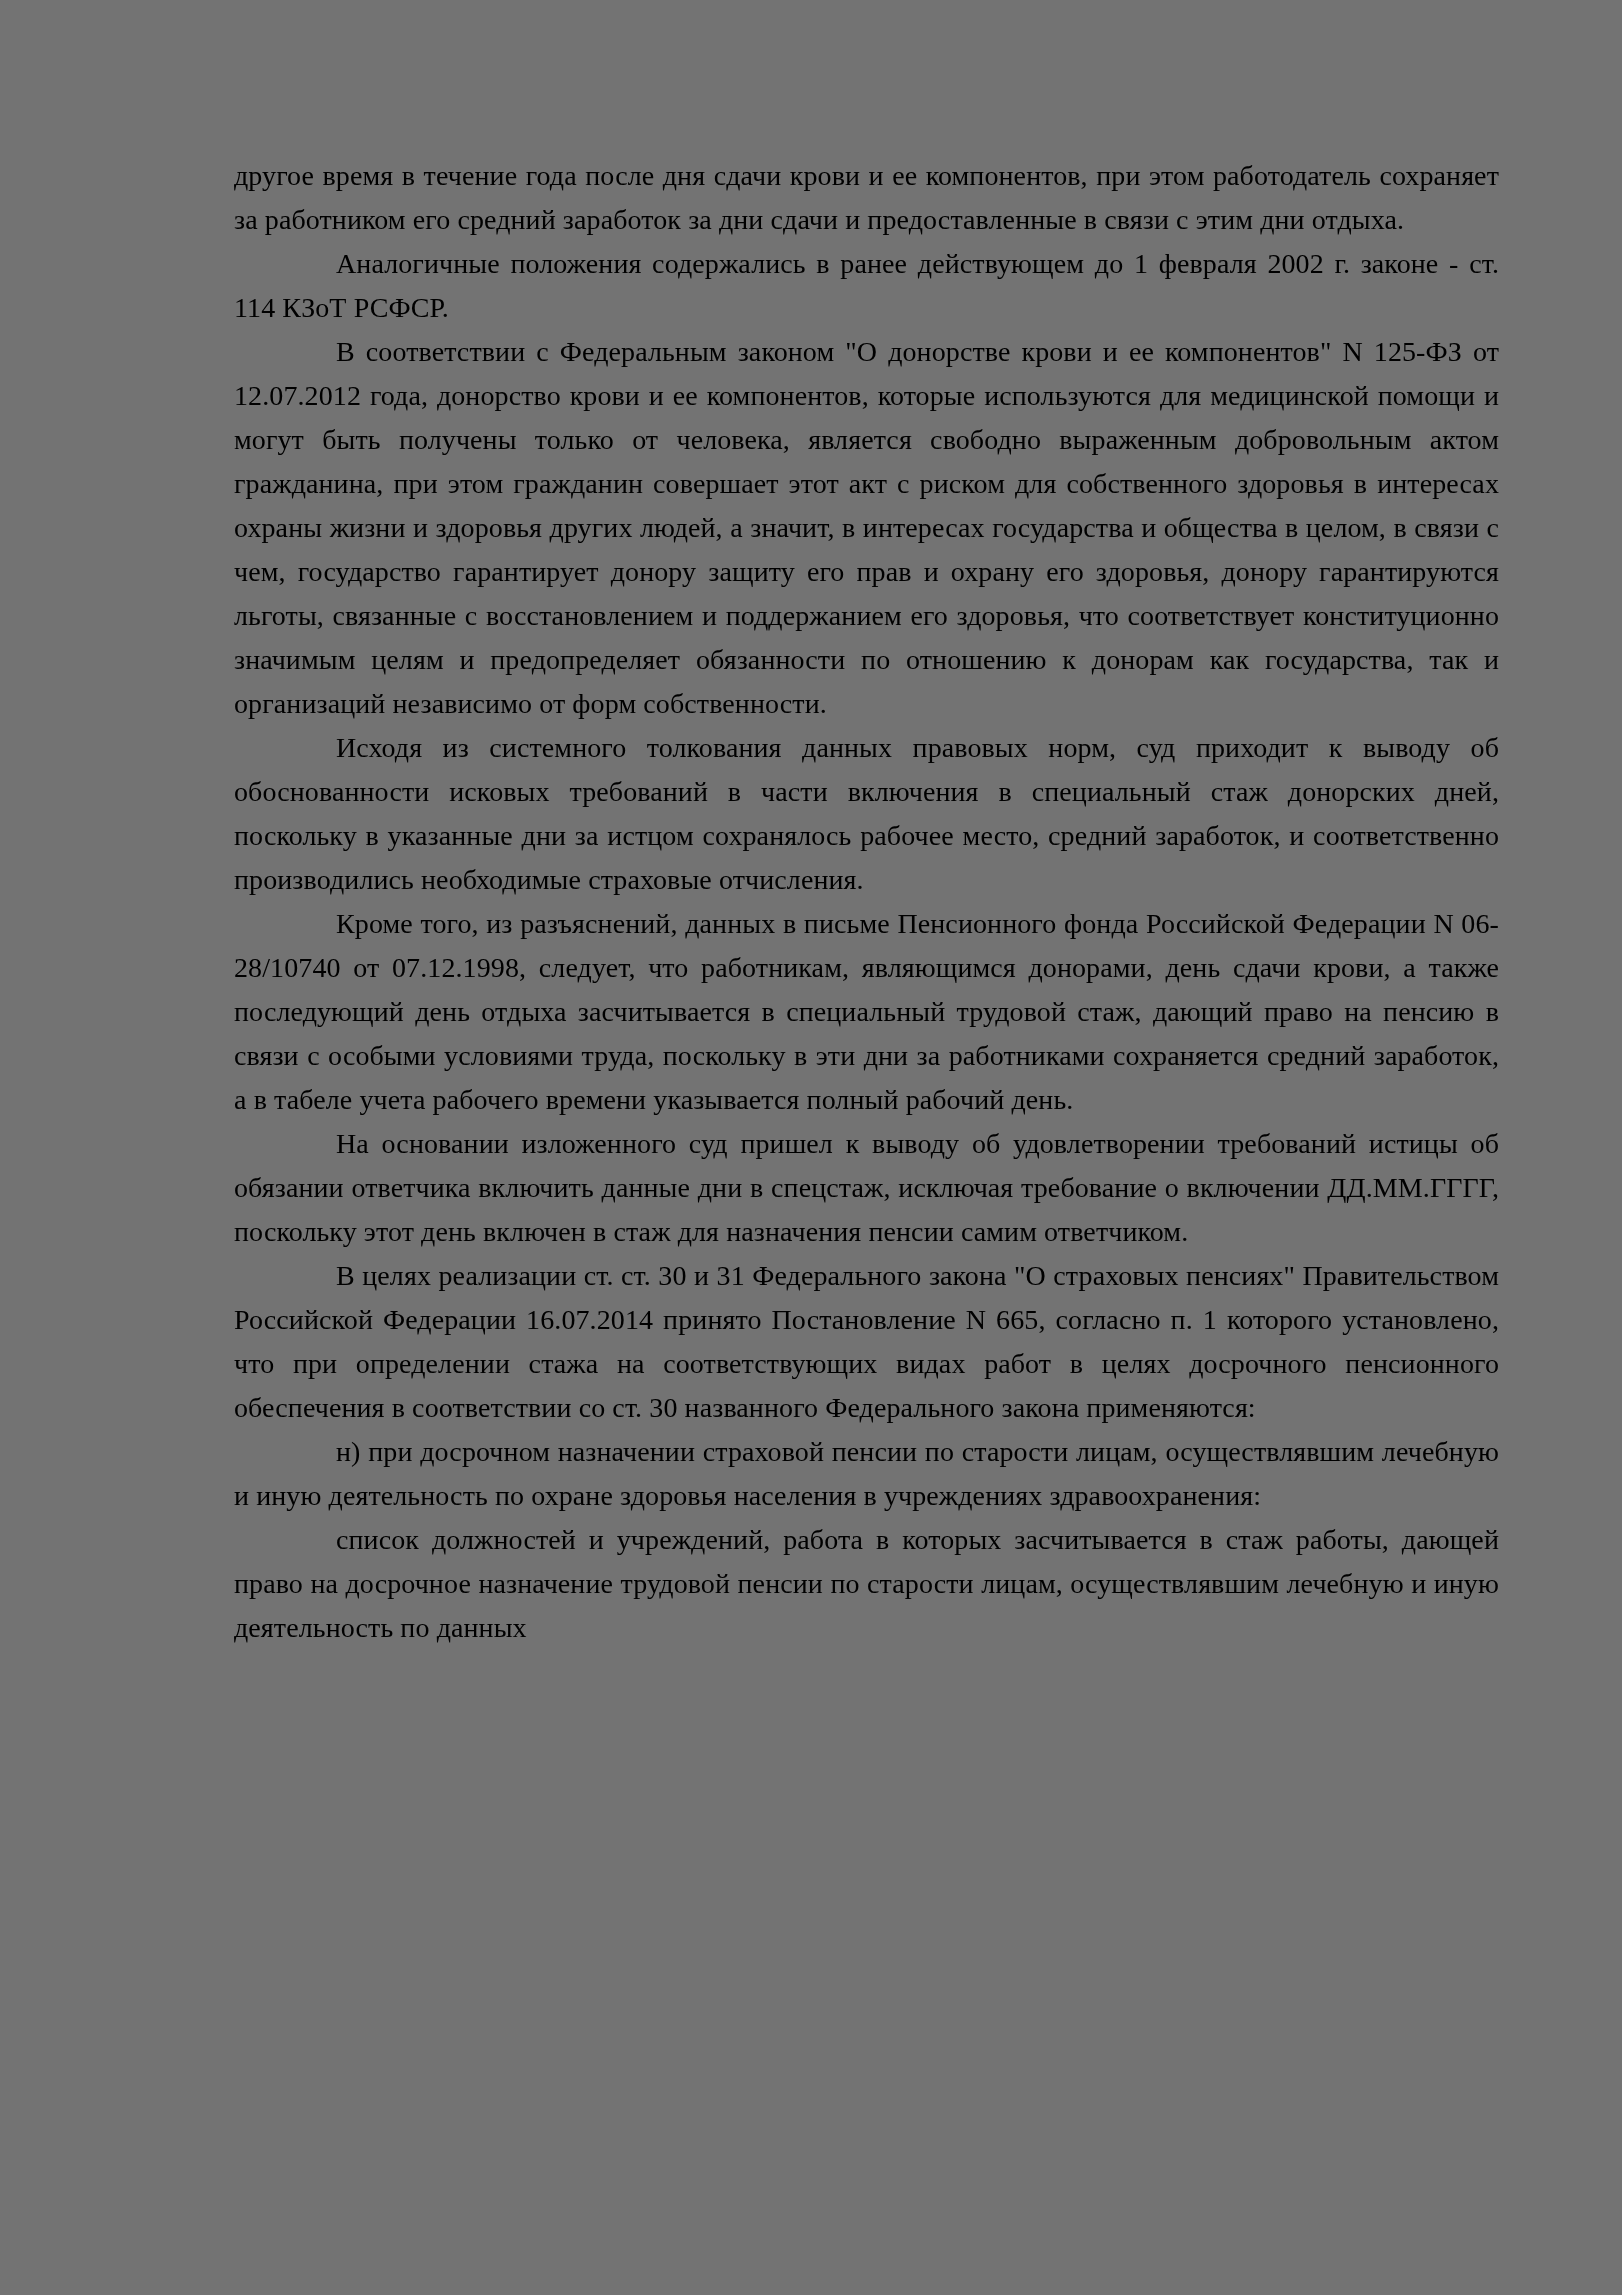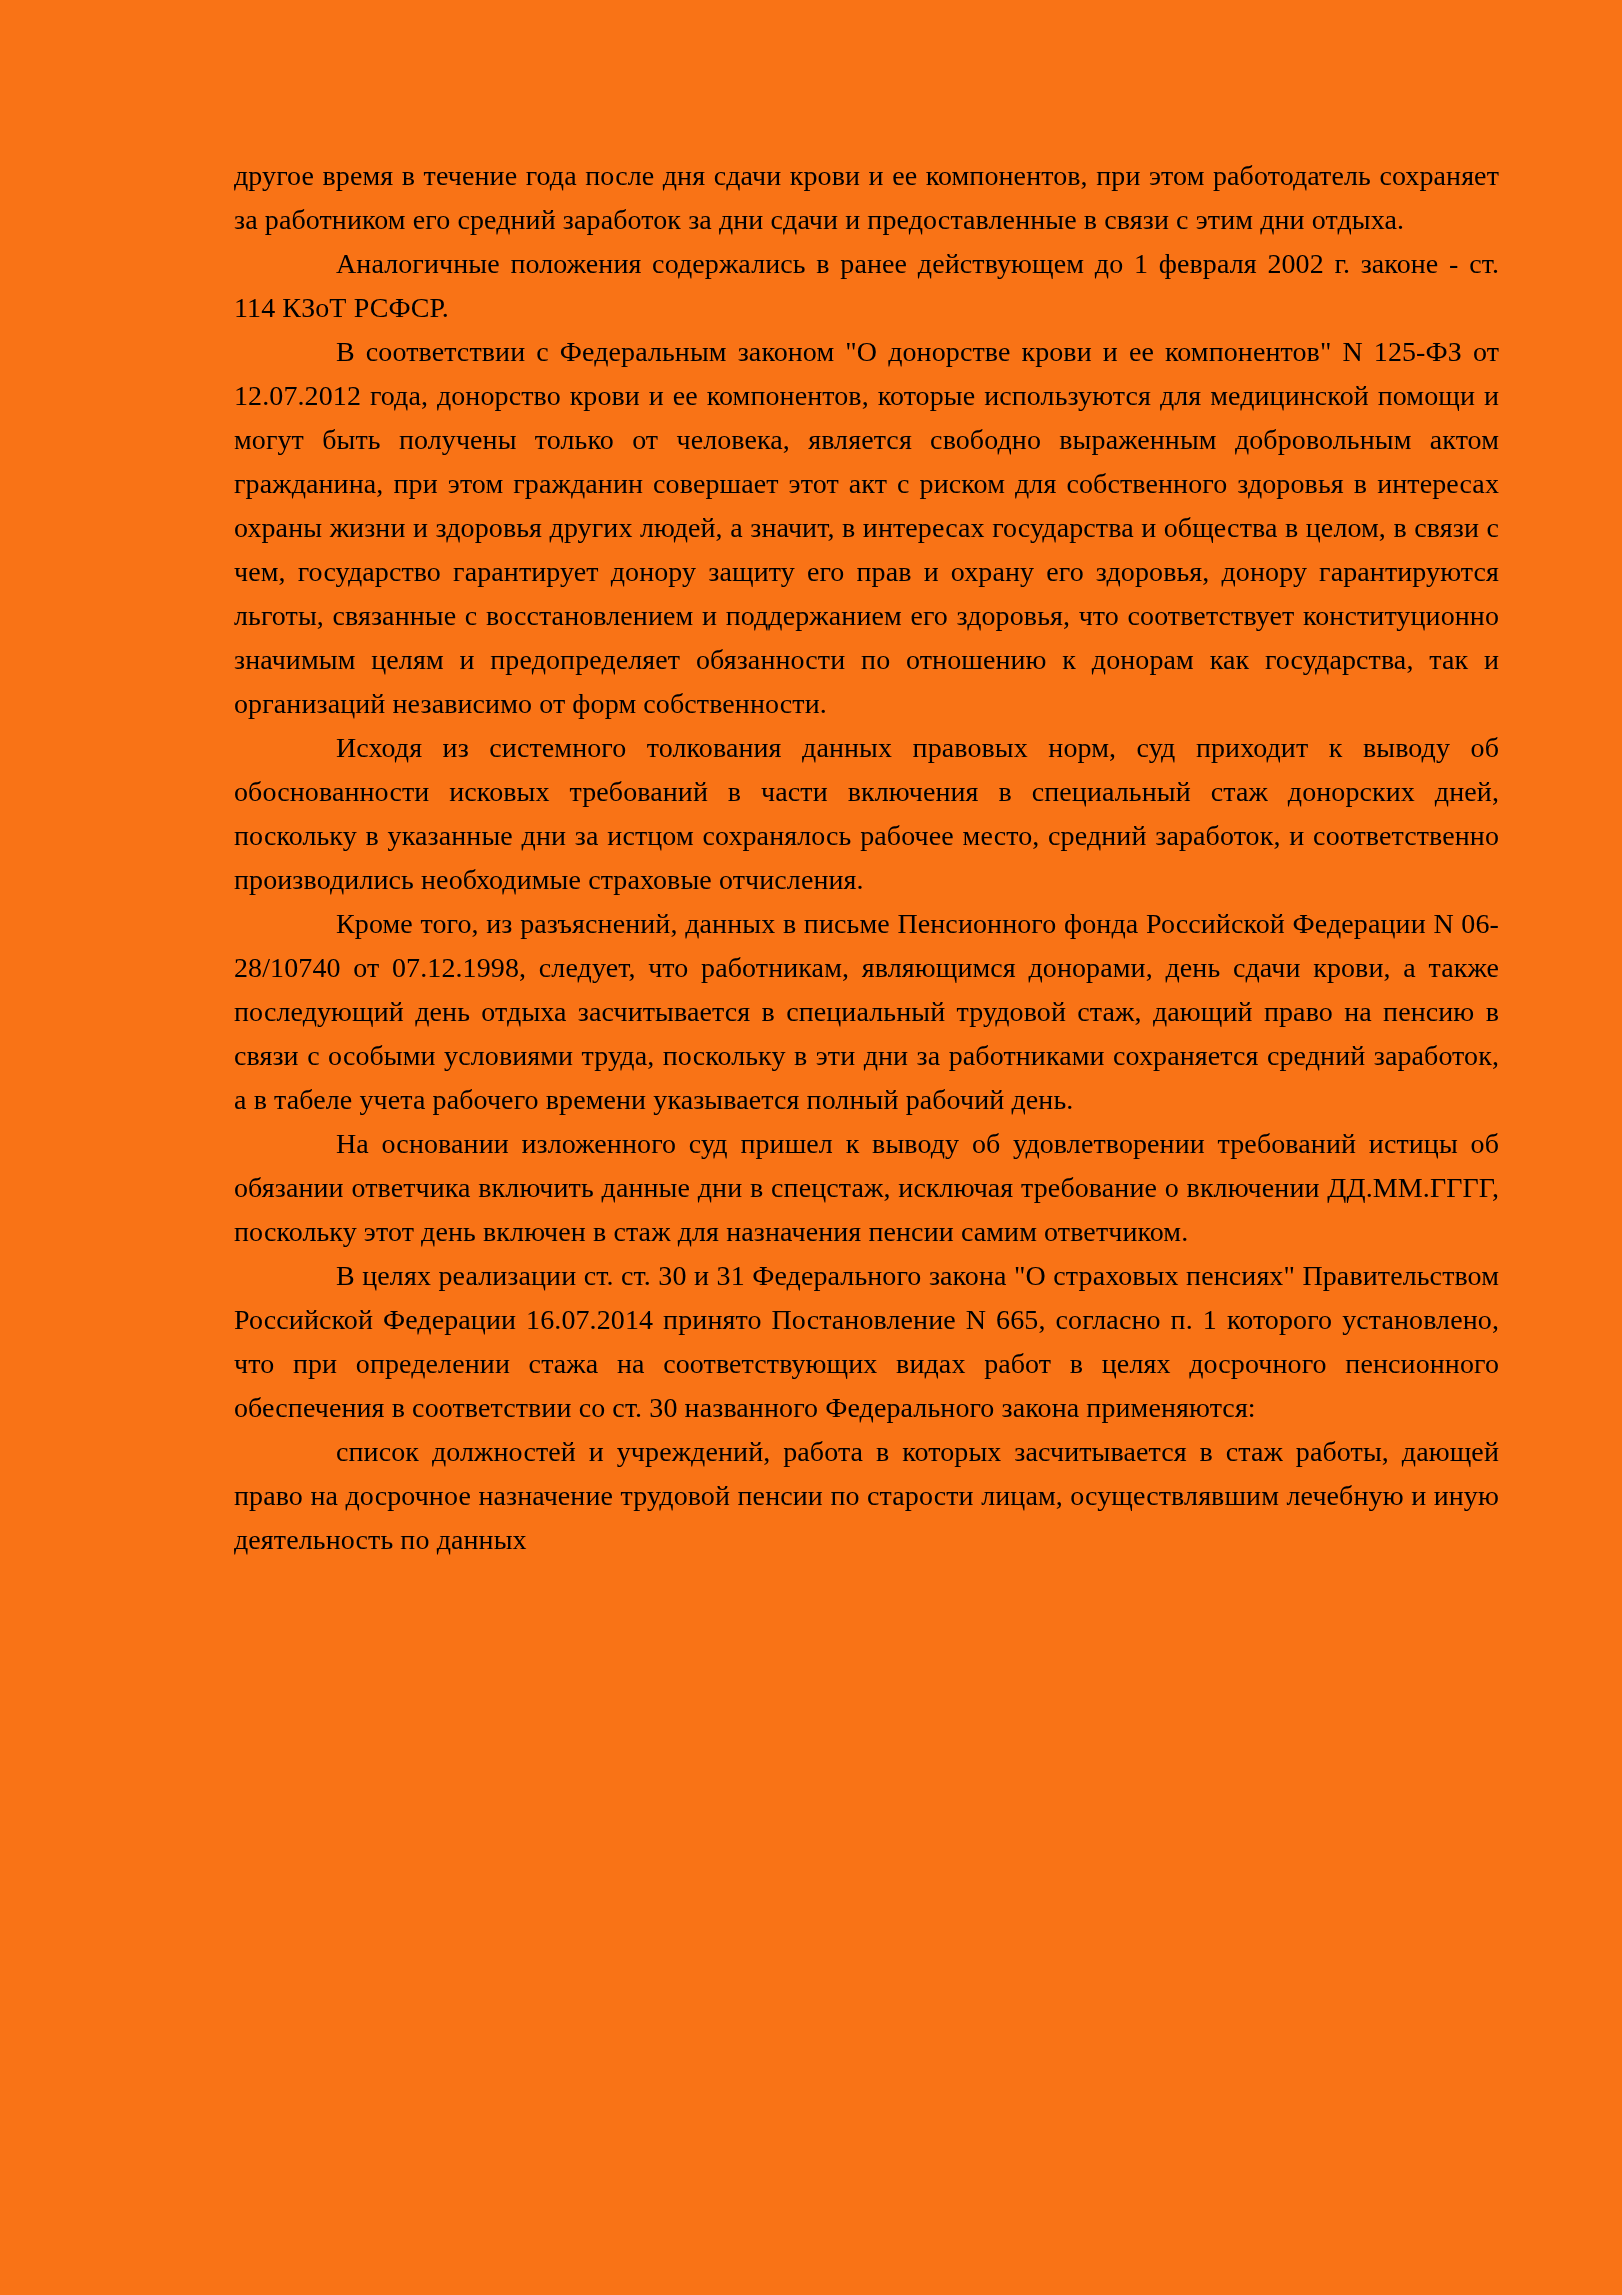--- a/index.html
+++ b/index.html
@@ -4,21 +4,21 @@
 <style>
   html, body {
     margin: 0;
     padding: 0;
     background: #ffffff;
   }
   .page {
     position: relative;
     width: 1623px;
     height: 2295px;
-    background: #f97316;
+    background: #737373;
     overflow: hidden;
   }
   .text-block {
     position: absolute;
     left: 234px;
     top: 154px;
     width: 1265px;
     font-family: "Liberation Serif", "DejaVu Serif", serif;
     font-size: 28px;
     line-height: 44px;
@@ -39,16 +39,17 @@
 
 <div class="page">
   <div class="text-block">
     <p>другое время в течение года после дня сдачи крови и ее компонентов, при этом работодатель сохраняет за работником его средний заработок за дни сдачи и предоставленные в связи с этим дни отдыха.</p>
     <p class="indented">Аналогичные положения содержались в ранее действующем до 1 февраля 2002 г. законе - ст. 114 КЗоТ РСФСР.</p>
     <p class="indented">В соответствии с Федеральным законом "О донорстве крови и ее компонентов" N 125-ФЗ от 12.07.2012 года, донорство крови и ее компонентов, которые используются для медицинской помощи и могут быть получены только от человека, является свободно выраженным добровольным актом гражданина, при этом гражданин совершает этот акт с риском для собственного здоровья в интересах охраны жизни и здоровья других людей, а значит, в интересах государства и общества в целом, в связи с чем, государство гарантирует донору защиту его прав и охрану его здоровья, донору гарантируются льготы, связанные с восстановлением и поддержанием его здоровья, что соответствует конституционно значимым целям и предопределяет обязанности по отношению к донорам как государства, так и организаций независимо от форм собственности.</p>
     <p class="indented">Исходя из системного толкования данных правовых норм, суд приходит к выводу об обоснованности исковых требований в части включения в специальный стаж донорских дней, поскольку в указанные дни за истцом сохранялось рабочее место, средний заработок, и соответственно производились необходимые страховые отчисления.</p>
     <p class="indented">Кроме того, из разъяснений, данных в письме Пенсионного фонда Российской Федерации N 06-28/10740 от 07.12.1998, следует, что работникам, являющимся донорами, день сдачи крови, а также последующий день отдыха засчитывается в специальный трудовой стаж, дающий право на пенсию в связи с особыми условиями труда, поскольку в эти дни за работниками сохраняется средний заработок, а в табеле учета рабочего времени указывается полный рабочий день.</p>
     <p class="indented">На основании изложенного суд пришел к выводу об удовлетворении требований истицы об обязании ответчика включить данные дни в спецстаж, исключая требование о включении ДД.ММ.ГГГГ, поскольку этот день включен в стаж для назначения пенсии самим ответчиком.</p>
     <p class="indented">В целях реализации ст. ст. 30 и 31 Федерального закона "О страховых пенсиях" Правительством Российской Федерации 16.07.2014 принято Постановление N 665, согласно п. 1 которого установлено, что при определении стажа на соответствующих видах работ в целях досрочного пенсионного обеспечения в соответствии со ст. 30 названного Федерального закона применяются:</p>
+    <p class="indented">н) при досрочном назначении страховой пенсии по старости лицам, осуществлявшим лечебную и иную деятельность по охране здоровья населения в учреждениях здравоохранения:</p>
     <p class="indented">список должностей и учреждений, работа в которых засчитывается в стаж работы, дающей право на досрочное назначение трудовой пенсии по старости лицам, осуществлявшим лечебную и иную деятельность по данных</p>
   </div>
 </div>
 
 
 </body></html>

